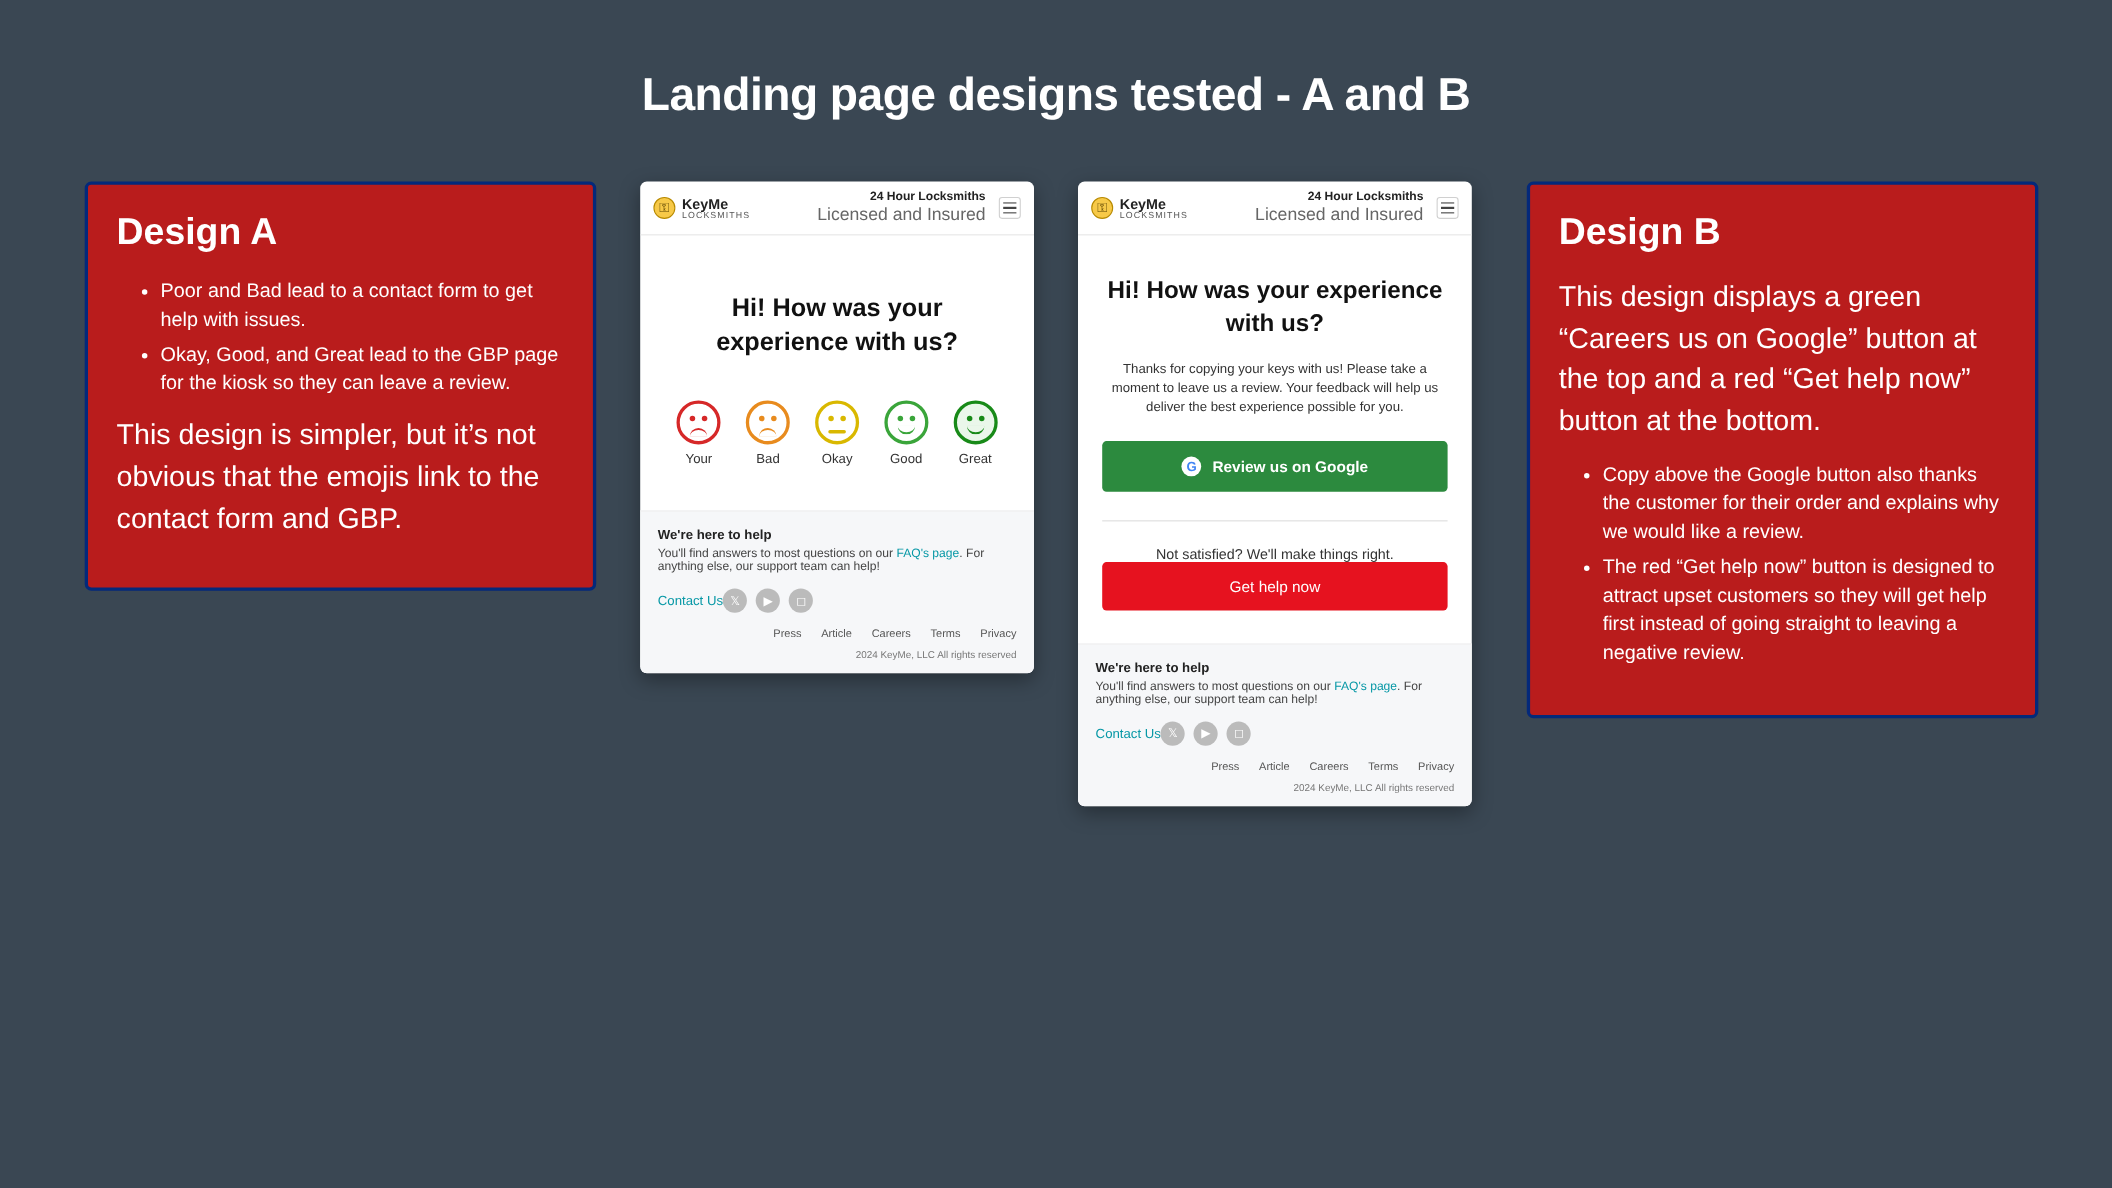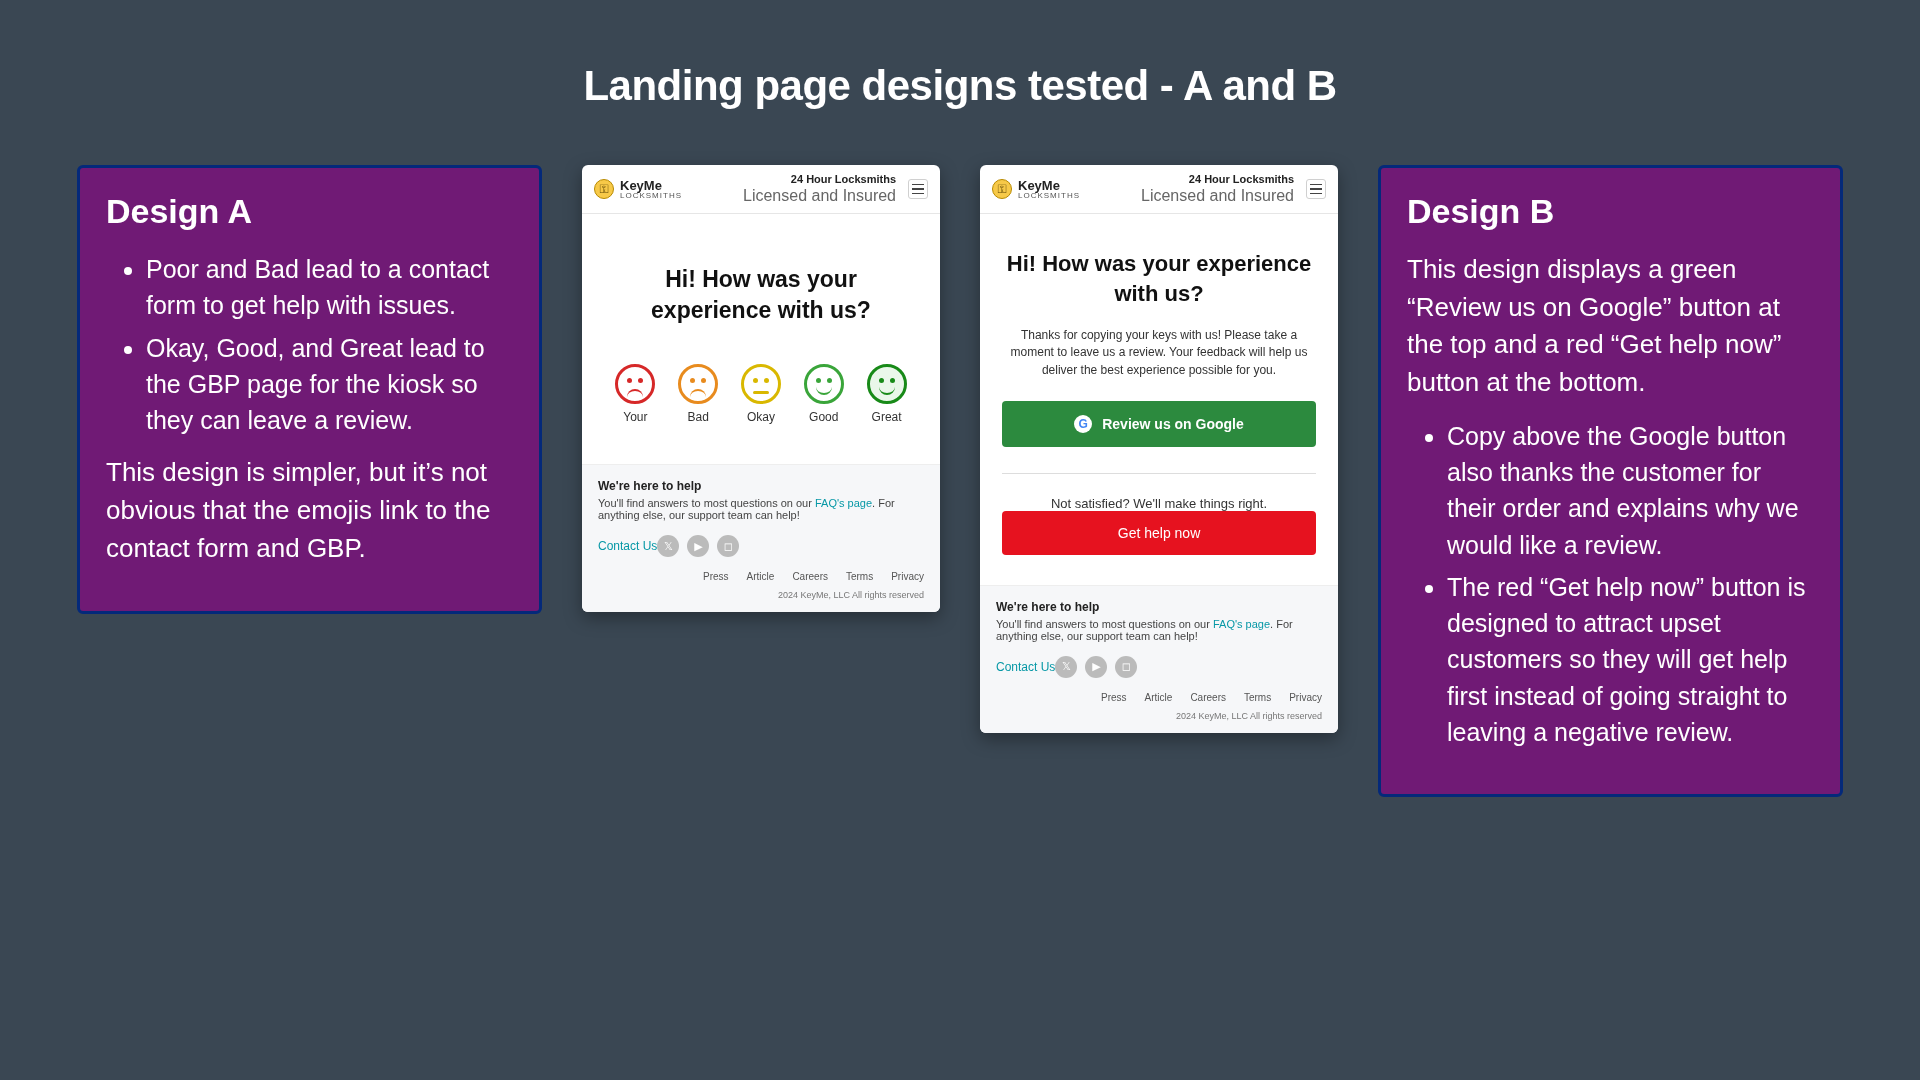--- a/index.html
+++ b/index.html
@@ -19,44 +19,45 @@
   }
   .content-row {
     display: flex;
     justify-content: center;
     align-items: flex-start;
     gap: 40px;
     padding: 0 50px;
   }
   .desc-box {
     width: 465px;
-    background: #701a75;
+    background: #b91c1c;
     border: 3px solid #04297a;
     border-radius: 6px;
     padding: 24px 26px 28px;
     color: #fff;
+    margin-left: 10px;
   }
   .desc-box h2 {
     font-size: 34px;
     font-weight: 700;
     margin-bottom: 20px;
   }
   .desc-box p {
     font-size: 26px;
     line-height: 1.45;
     margin-bottom: 16px;
     font-weight: 400;
   }
   .desc-box ul {
     list-style: disc;
     padding-left: 40px;
     margin-bottom: 16px;
   }
   .desc-box li {
-    font-size: 25px;
+    font-size: 18px;
     line-height: 1.45;
     margin-bottom: 6px;
   }
   
   .phone {
     width: 358px;
     background: #fff;
     border-radius: 6px;
     box-shadow: 0 6px 18px rgba(0,0,0,0.35);
     color: #1b1b1b;
@@ -298,20 +299,20 @@
         <span>Careers</span>
         <span>Terms</span>
         <span>Privacy</span>
       </div>
       <div class="copyright">2024 KeyMe, LLC All rights reserved</div>
     </div>
   </div>
 
   <div class="desc-box">
     <h2>Design B</h2>
-    <p>This design displays a green “Review us on Google” button at the top and a red “Get help now” button at the bottom.</p>
+    <p>This design displays a green “Careers us on Google” button at the top and a red “Get help now” button at the bottom.</p>
     <ul>
       <li>Copy above the Google button also thanks the customer for their order and explains why we would like a review.</li>
       <li>The red “Get help now” button is designed to attract upset customers so they will get help first instead of going straight to leaving a negative review.</li>
     </ul>
   </div>
 
 </div>
 
 </body></html>

